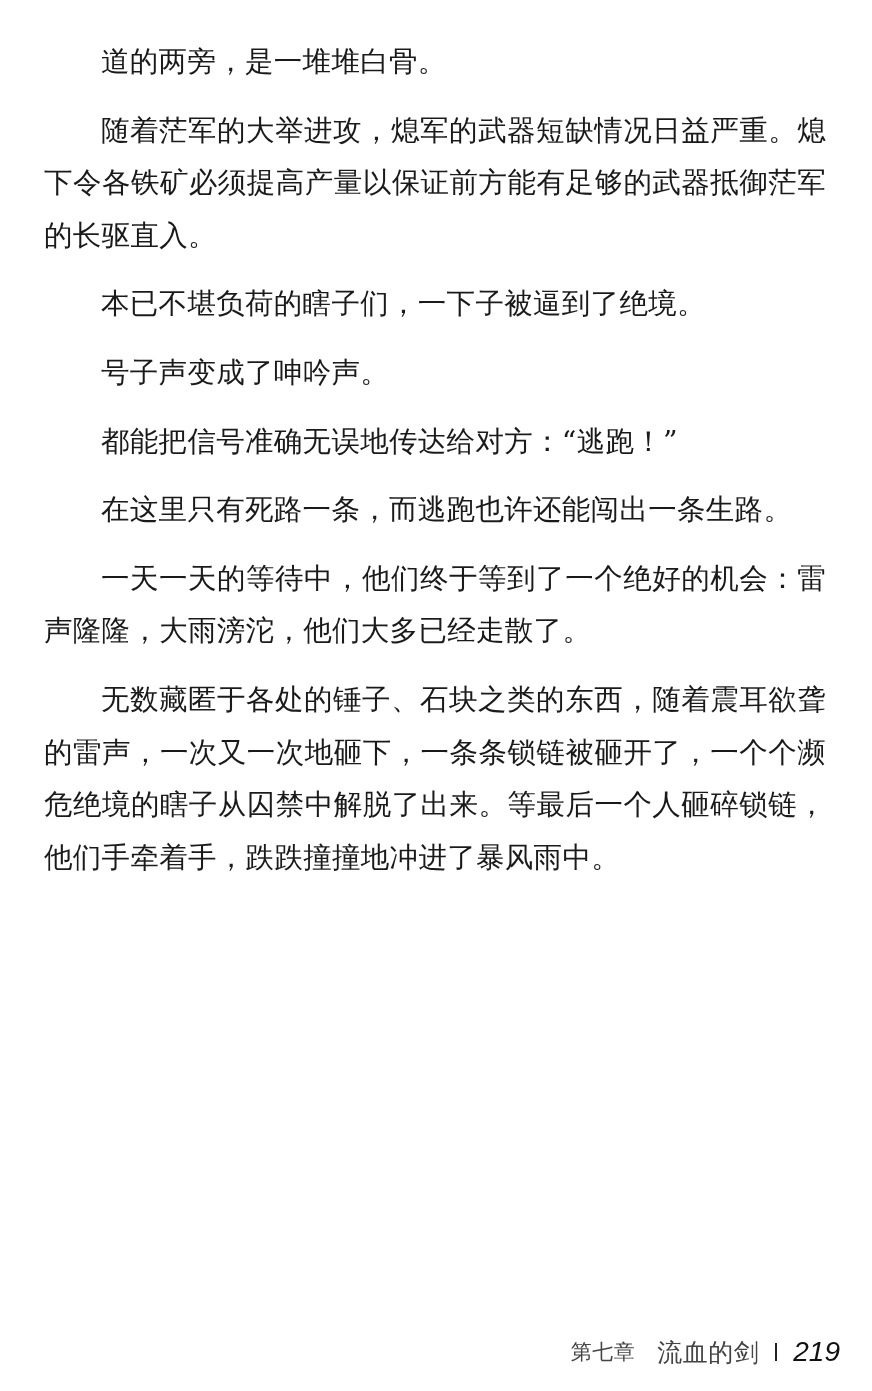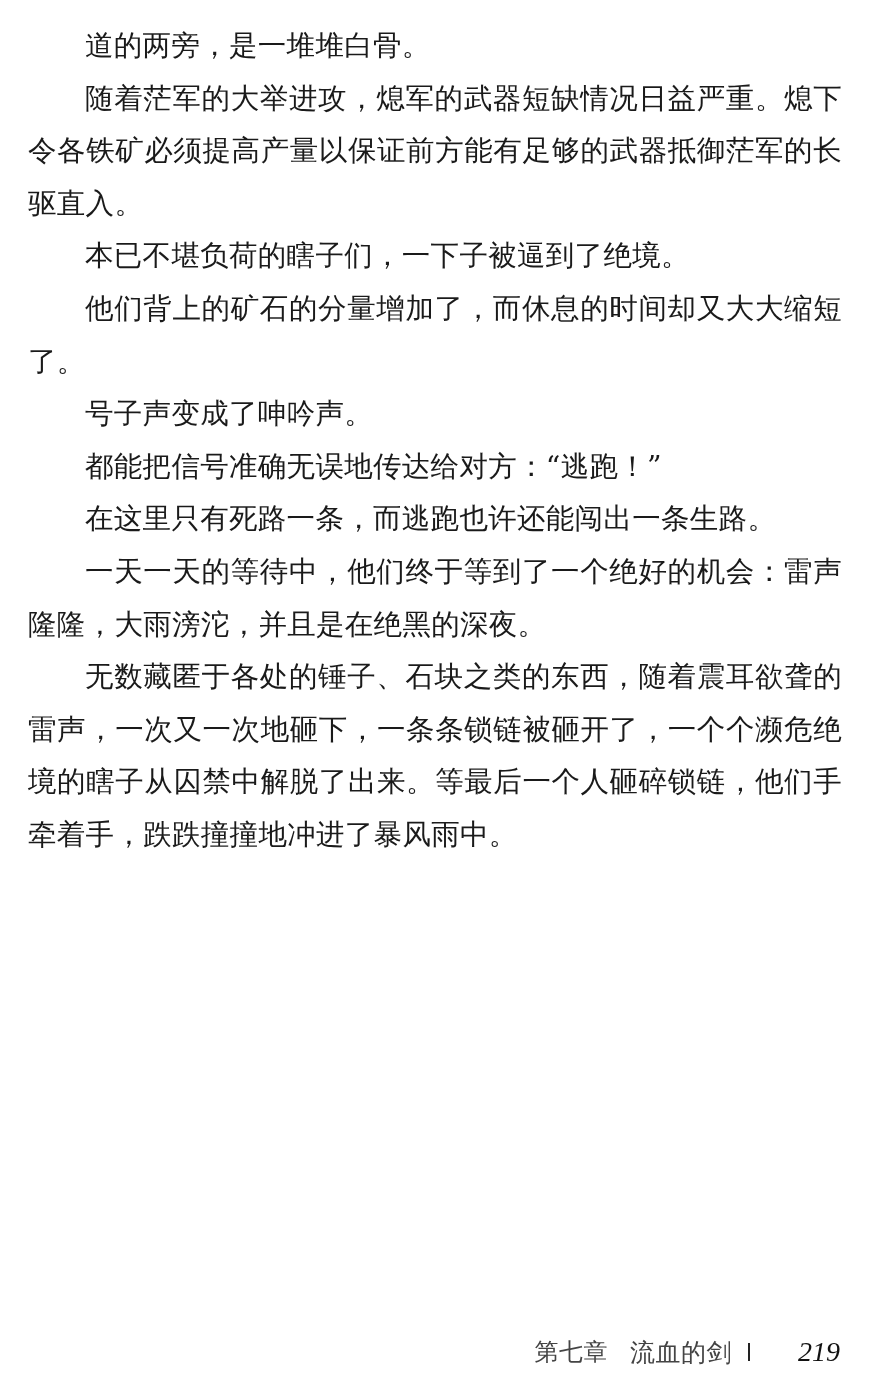--- a/index.html
+++ b/index.html
@@ -15,78 +15,76 @@
       font-family: "DejaVu Serif", "Liberation Serif", serif;
       color: #1a1a1a;
     }
     .page-body {
       position: absolute;
       left: 28px;
       top: 20px;
       width: 814px;
     }
     .para {
-      margin: 0;
+      margin: 16px;
       font-size: 28.5px;
       line-height: 52.6px;
       text-align: justify;
       text-align-last: left;
       text-indent: 57px;
       letter-spacing: 0.3px;
       word-break: break-all;
     }
     .footer {
       position: absolute;
       right: 32px;
       top: 1334px;
       height: 36px;
       display: flex;
       align-items: center;
       font-family: "DejaVu Sans", "Liberation Sans", sans-serif;
       color: #444444;
     }
     .footer .chapter {
-      font-size: 24px;
+      font-size: 21px;
       letter-spacing: 0.5px;
     }
     .footer .gap {
       display: inline-block;
       width: 22px;
     }
     .footer .title {
       font-size: 25px;
       letter-spacing: 0.5px;
     }
     .footer .sep {
       display: inline-block;
       width: 2px;
       height: 18px;
       background: #222222;
       margin: 0 16px 0 16px;
     }
     .footer .page-num {
-      font-family: Liberation Serif, serif;
+      font-family: Liberation Sans, sans-serif;
       font-style: italic;
       font-size: 28px;
       color: #111111;
-      margin-left: 32px;
     }
   </style>
 </head>
 <body>
 
 <div class="page-body">
   <p class="para">道的两旁，是一堆堆白骨。</p>
   <p class="para">随着茫军的大举进攻，熄军的武器短缺情况日益严重。熄下令各铁矿必须提高产量以保证前方能有足够的武器抵御茫军的长驱直入。</p>
   <p class="para">本已不堪负荷的瞎子们，一下子被逼到了绝境。</p>
-  <p class="para">他们背上的矿石的分量增加了，而休息的时间却又大大缩短了。</p>
   <p class="para">号子声变成了呻吟声。</p>
   <p class="para">都能把信号准确无误地传达给对方：“逃跑！”</p>
   <p class="para">在这里只有死路一条，而逃跑也许还能闯出一条生路。</p>
-  <p class="para">一天一天的等待中，他们终于等到了一个绝好的机会：雷声隆隆，大雨滂沱，并且是在绝黑的深夜。</p>
+  <p class="para">一天一天的等待中，他们终于等到了一个绝好的机会：雷声隆隆，大雨滂沱，他们大多已经走散了。</p>
   <p class="para">无数藏匿于各处的锤子、石块之类的东西，随着震耳欲聋的雷声，一次又一次地砸下，一条条锁链被砸开了，一个个濒危绝境的瞎子从囚禁中解脱了出来。等最后一个人砸碎锁链，他们手牵着手，跌跌撞撞地冲进了暴风雨中。</p>
 </div>
 
 <div class="footer">
   <span class="chapter">第七章</span>
   <span class="gap"></span>
   <span class="title">流血的剑</span>
   <span class="sep"></span>
   <span class="page-num">219</span>
 </div>

